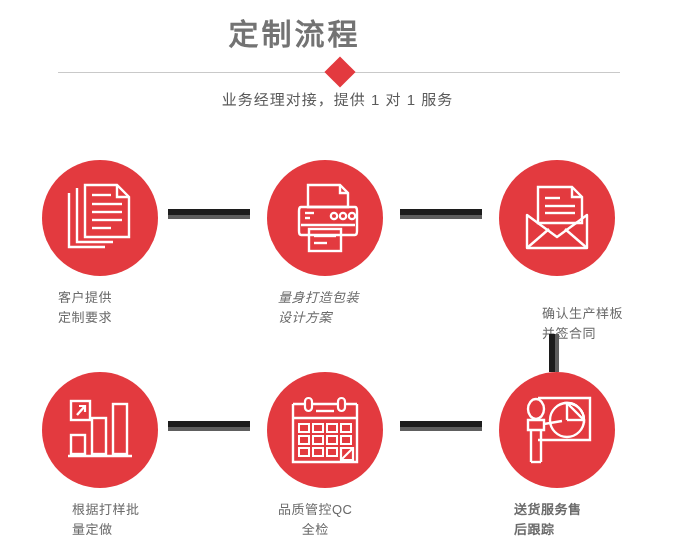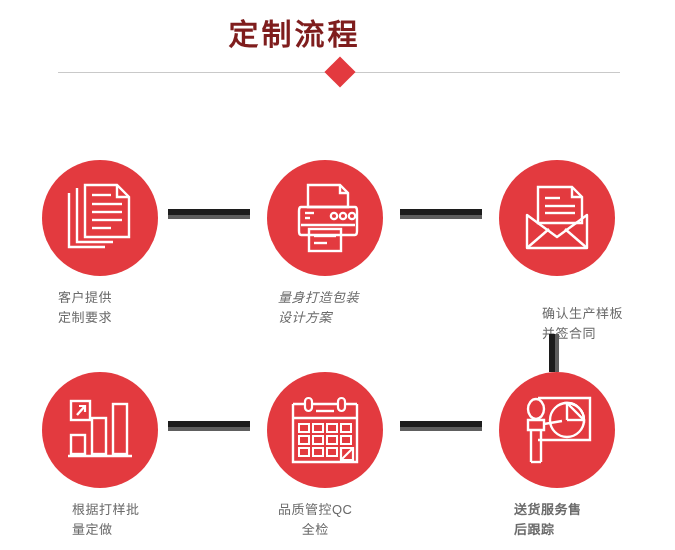--- a/index.html
+++ b/index.html
@@ -22,21 +22,21 @@
   
   .page-title {
     position: absolute;
     left: 0;
     top: 14px;
     width: 589px;
     text-align: center;
     font-size: 30px;
     font-weight: bold;
     letter-spacing: 3px;
-    color: #7f1d1d;
+    color: #737373;
     line-height: 42px;
   }
   .divider-line {
     position: absolute;
     left: 58px;
     top: 72px;
     width: 562px;
     height: 1px;
     background: #c9c9c9;
   }
@@ -129,20 +129,21 @@
 <body>
 
 <div id="page">
 
   <div class="page-title">定制流程</div>
 
   <div class="divider-line"></div>
 
   <div class="divider-diamond"></div>
 
+  <div class="subtitle">业务经理对接，提供 1 对 1 服务</div>
 
   <div class="node" style="left:5px; top:160px;">
     <div class="circle" style="left:37px; top:0;">
       <svg width="66" height="70" viewBox="0 0 66 70" fill="none">
         <path d="M2 10 L2 64 L38 64" stroke="#fff" stroke-width="2.4" fill="none"></path>
         <path d="M10 5 L10 59 L46 59" stroke="#fff" stroke-width="2.4" fill="none"></path>
         <path d="M18 2 L50 2 L62 14 L62 54 L18 54 Z" stroke="#fff" stroke-width="2.4" fill="none"></path>
         <path d="M50 2 L50 14 L62 14" stroke="#fff" stroke-width="2.4" fill="none"></path>
         <line x1="25" y1="12" x2="44" y2="12" stroke="#fff" stroke-width="2.4"></line>
         <line x1="25" y1="21" x2="55" y2="21" stroke="#fff" stroke-width="2.4"></line>

